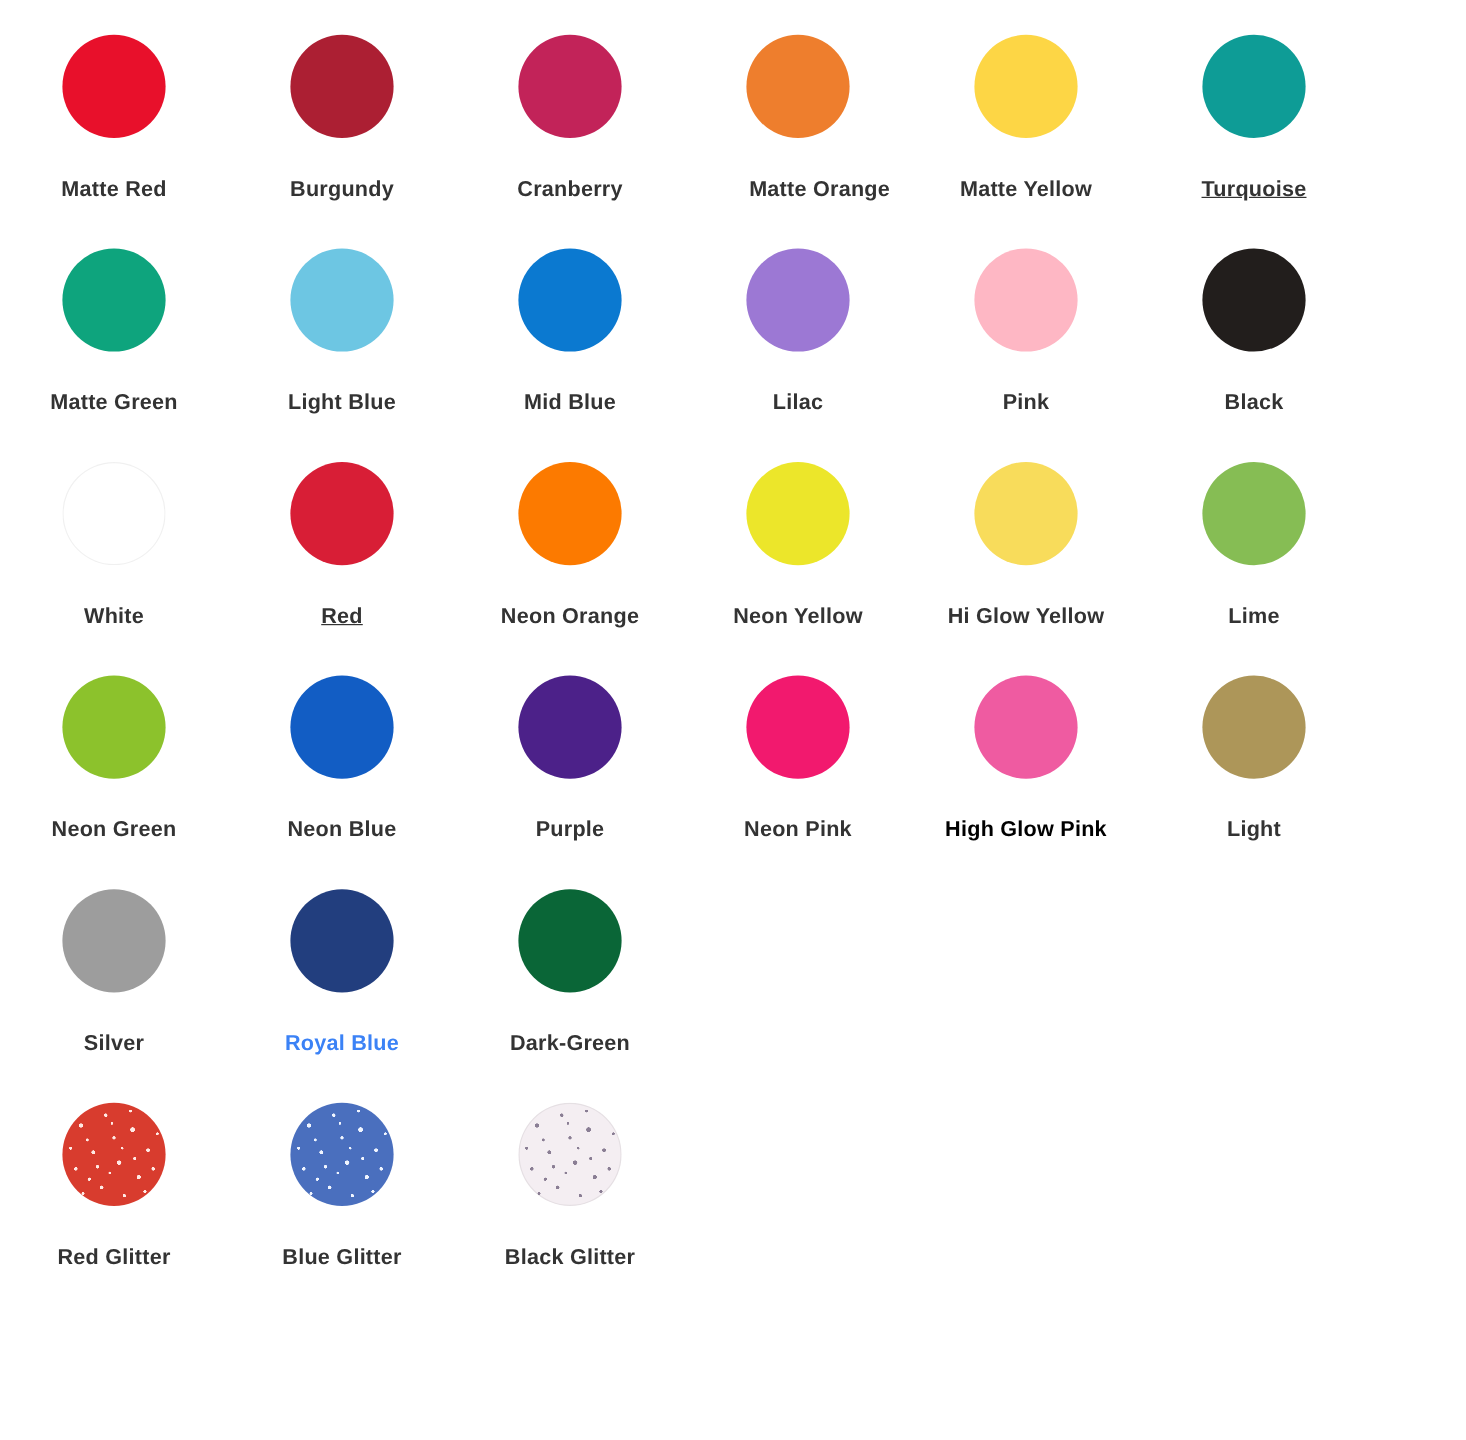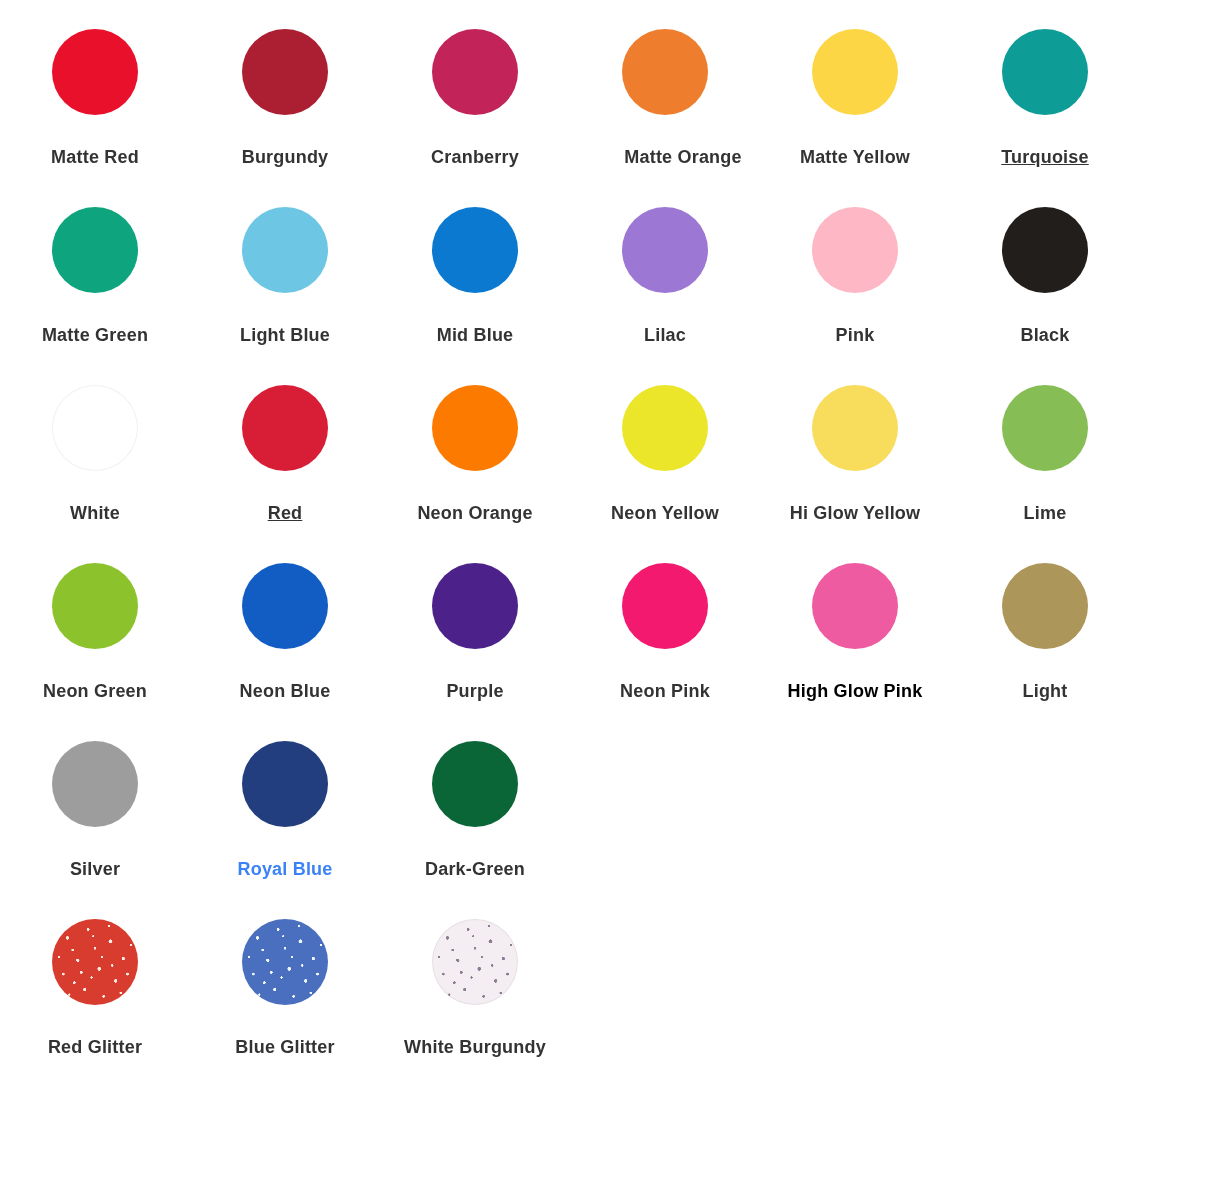--- a/index.html
+++ b/index.html
@@ -232,18 +232,18 @@
       <div class="swatch-cell">
         <div class="swatch-disc glitter" title="Red Glitter" style="background-color: rgb(216, 60, 46); --sparkle: #FFE9E4;"></div>
         <div class="swatch-label" style="color: rgb(51, 51, 51);">Red Glitter</div>
       </div>
       <div class="swatch-cell">
         <div class="swatch-disc glitter" title="Blue Glitter" style="background-color: rgb(74, 111, 190); --sparkle: #F0F5FF;"></div>
         <div class="swatch-label" style="color: rgb(51, 51, 51);">Blue Glitter</div>
       </div>
       <div class="swatch-cell">
         <div class="swatch-disc glitter has-outline" title="White Glitter" style="background-color: rgb(244, 238, 242); --sparkle: #8A7E94;"></div>
-        <div class="swatch-label" style="color: rgb(51, 51, 51);">White Burgundy</div>
+        <div class="swatch-label" style="color: rgb(51, 51, 51);">Black Glitter</div>
       </div>
       <div class="swatch-cell spacer-cell"></div>
       <div class="swatch-cell spacer-cell"></div>
     </div>
   </div>
 
 </body></html>

